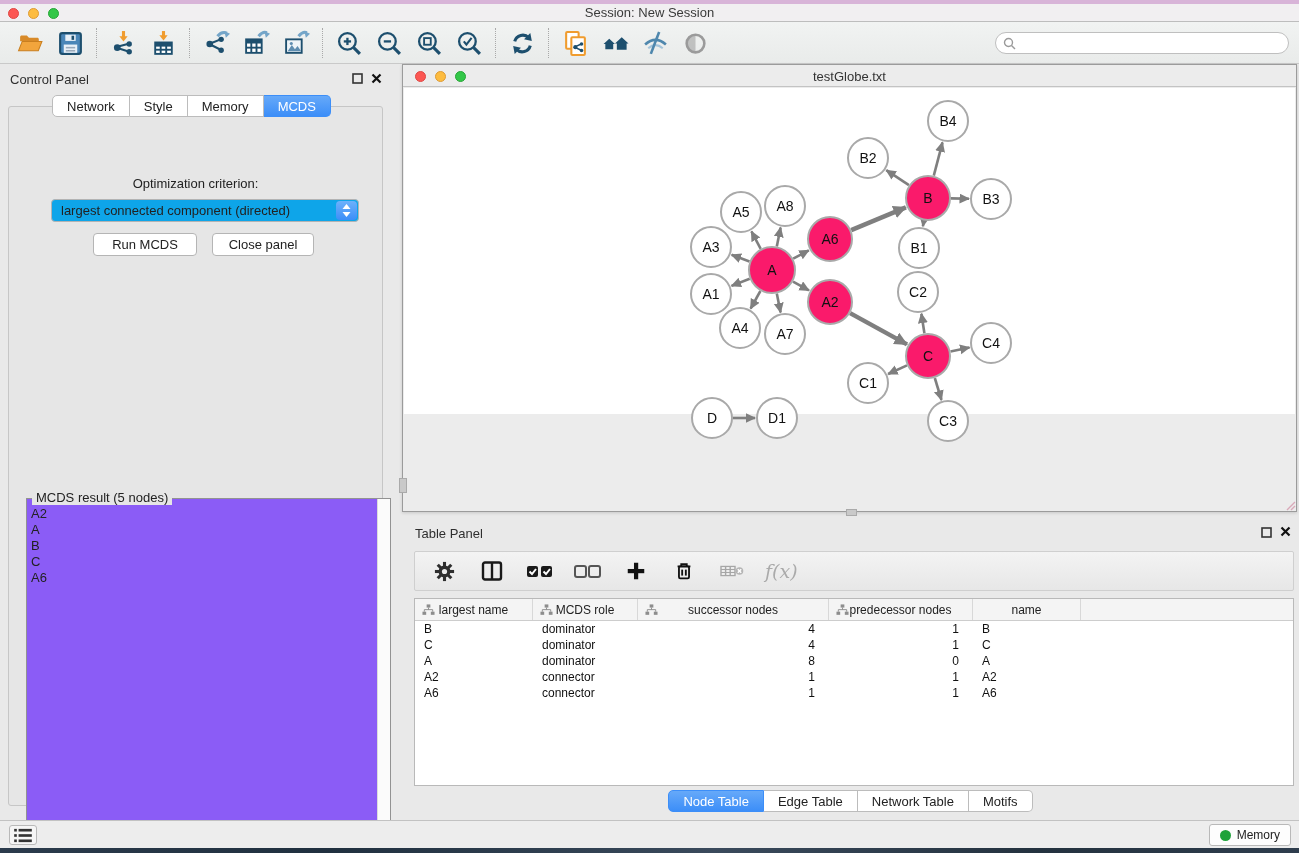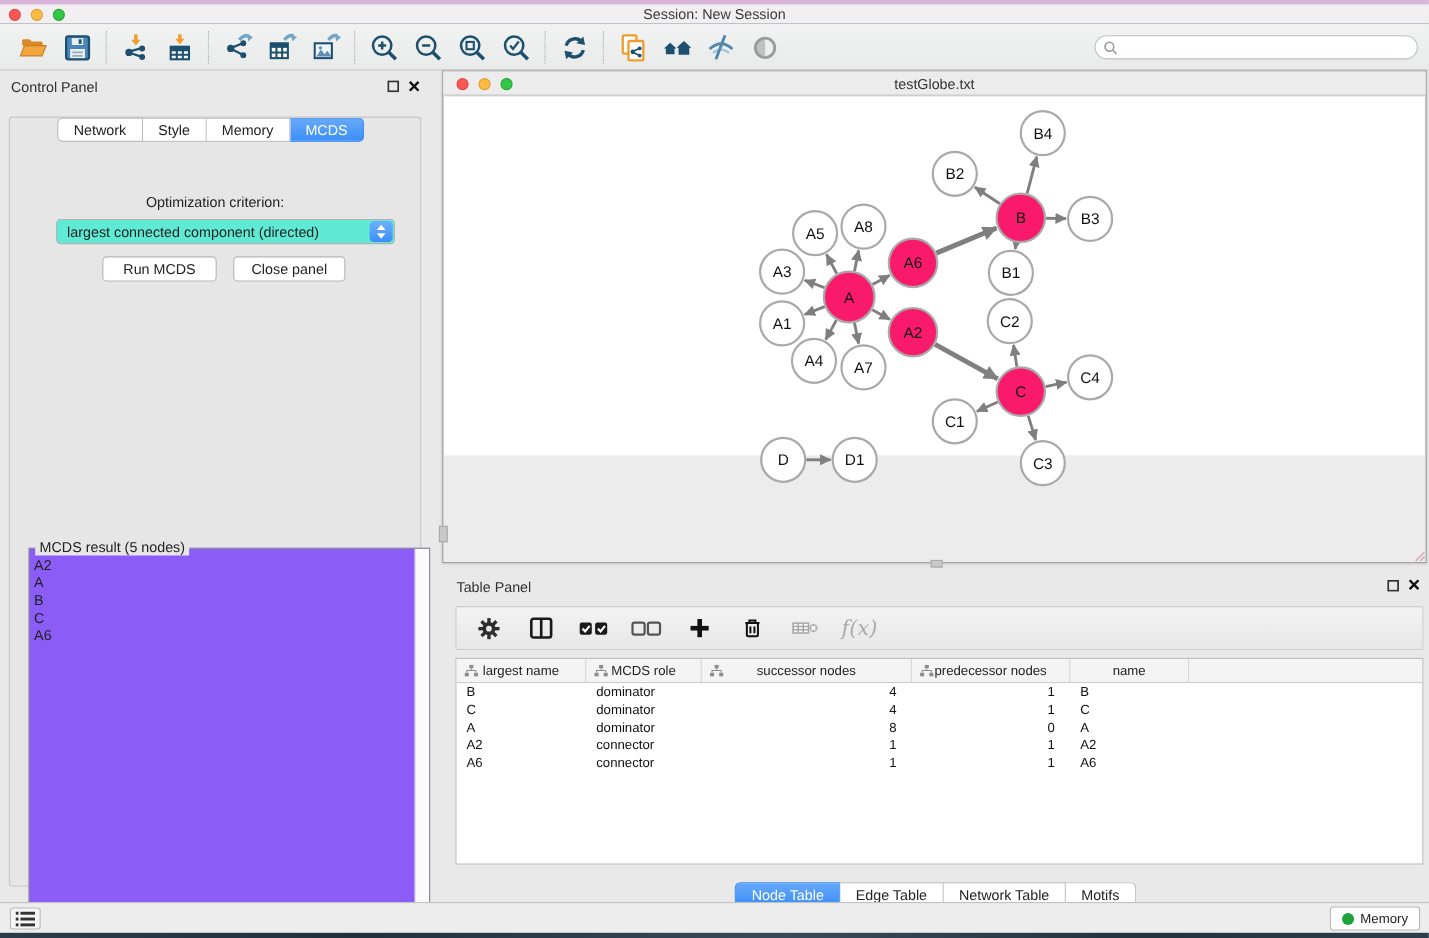--- a/index.html
+++ b/index.html
@@ -26,26 +26,26 @@
   #search-field svg { position:absolute; left:7px; top:4px; }
   #search-field input { position:absolute; left:24px; top:1px; width:262px; height:18px; border:none; outline:none; background:transparent; font-size:12px; font-family:inherit; }
 
   
   #control-panel { position:absolute; left:0; top:64px; width:392px; height:756px; }
   #cp-title { position:absolute; left:10px; top:8px; color:#2f2f2f; }
   .panel-ctrl { position:absolute; top:9px; width:12px; height:12px; cursor:default; }
   .panel-ctrl svg { display:block; }
   #cp-content { position:absolute; left:8px; top:42px; width:375px; height:700px; background:#e6e6e6; border:1px solid #c6c6c6; border-radius:3px; }
   #cp-tabs { position:absolute; left:0; right:9px; top:31px; display:flex; justify-content:center; z-index:2; }
-  .seg { height:22px; line-height:21px; padding:0 14px; background:#fff; border:1px solid #bcbcbc; border-left:none; color:#222; cursor:default;margin-top:12px; }
+  .seg { height:22px; line-height:21px; padding:0 14px; background:#fff; border:1px solid #bcbcbc; border-left:none; color:#222; cursor:default; }
   .seg:first-child { border-left:1px solid #bcbcbc; border-radius:5px 0 0 5px; }
   .seg:last-child { border-radius:0 5px 5px 0; }
   .seg.active { background:linear-gradient(#66a9f9,#3c8ef8); border-color:#3c8ef8; color:#fff; }
   #opt-label { position:absolute; left:0; width:100%; top:69px; text-align:center; }
-  #criterion-select { position:absolute; left:42px; top:92px; width:308px; height:23px; background:#5eead4; border:1px solid #b3b3b3; border-radius:4px; }
+  #criterion-select { position:absolute; left:42px; top:92px; width:308px; height:23px; background:#0ea5e9; border:1px solid #b3b3b3; border-radius:4px; }
   #criterion-select .val { position:absolute; left:9px; top:3px; font-size:13px; white-space:nowrap; }
   #criterion-select .stepper { position:absolute; right:1px; top:1px; width:21px; height:19px; border-radius:4px; background:linear-gradient(#6db1fb,#3c8ef8); }
   #criterion-select .stepper svg { display:block; margin:2px auto 0; }
   .btn { position:absolute; height:23px; background:#fff; border:1px solid #b5b5b5; border-radius:4px; text-align:center; line-height:21px; font-size:13px; color:#222; cursor:default; }
   #run-mcds { left:84px; top:126px; width:104px; }
   #close-panel { left:203px; top:126px; width:102px; }
   #mcds-result { position:absolute; left:17px; top:391px; width:365px; height:343px; background:#8b5cf6; border:1px solid #929292; }
   #mcds-result .flabel { position:absolute; top:-9px; left:5px; background:#e6e6e6; padding:0 4px; }
   #mcds-scroll { position:absolute; right:0; top:0; bottom:0; width:13px; background:#fbfbfb; border-left:1px solid #dcdcdc; }
   #mcds-list { position:absolute; left:4px; top:7px; right:16px; }

